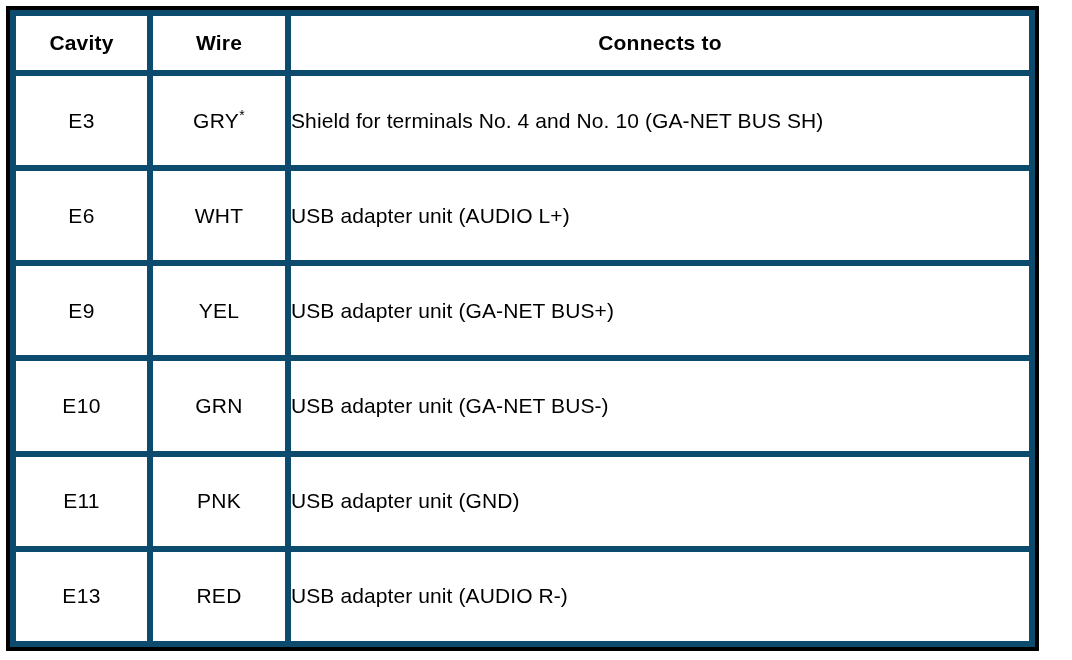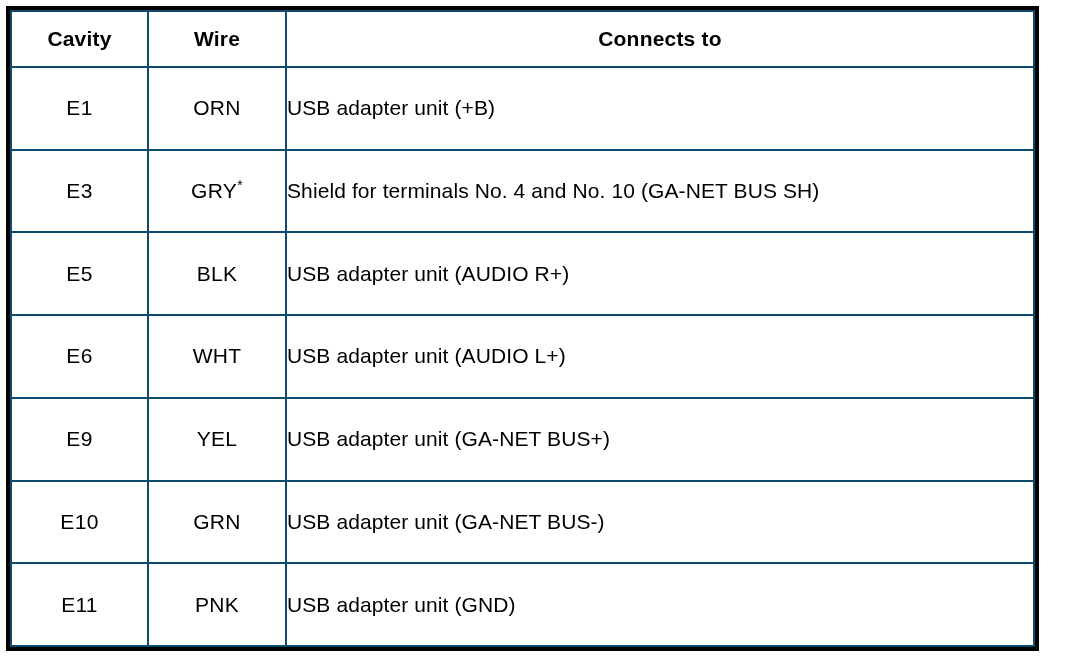--- a/index.html
+++ b/index.html
@@ -33,21 +33,21 @@
     table-layout: fixed;
     background: #ffffff;
   }
 
   table.wiring-table col.col-cavity { width: 137px; }
   table.wiring-table col.col-wire   { width: 138px; }
   table.wiring-table col.col-connects { width: auto; }
 
   table.wiring-table th,
   table.wiring-table td {
-    border: 2px solid #0c4a6e;
+    border: 6px solid #0c4a6e;
     padding: 0;
     vertical-align: middle;
     background: #ffffff;
   }
 
   table.wiring-table thead th {
     font-size: 21px;
     font-weight: bold;
     text-align: center;
     height: 54px;
@@ -98,33 +98,23 @@
     </colgroup>
     <thead>
       <tr>
         <th>Cavity</th>
         <th>Wire</th>
         <th>Connects to</th>
       </tr>
     </thead>
     <tbody id="table-body">
         <tr>
-          <td class="cell-cavity">E1</td>
-          <td class="cell-wire"><span class="wire-text">ORN</span></td>
-          <td class="cell-connects">USB adapter unit (+B)</td>
-        </tr>
-        <tr>
           <td class="cell-cavity">E3</td>
           <td class="cell-wire"><span class="wire-text">GRY</span><sup class="wire-note">*</sup></td>
           <td class="cell-connects">Shield for terminals No. 4 and No. 10 (GA-NET BUS SH)</td>
-        </tr>
-        <tr>
-          <td class="cell-cavity">E5</td>
-          <td class="cell-wire"><span class="wire-text">BLK</span></td>
-          <td class="cell-connects">USB adapter unit (AUDIO R+)</td>
         </tr>
         <tr>
           <td class="cell-cavity">E6</td>
           <td class="cell-wire"><span class="wire-text">WHT</span></td>
           <td class="cell-connects">USB adapter unit (AUDIO L+)</td>
         </tr>
         <tr>
           <td class="cell-cavity">E9</td>
           <td class="cell-wire"><span class="wire-text">YEL</span></td>
           <td class="cell-connects">USB adapter unit (GA-NET BUS+)</td>
@@ -132,15 +122,20 @@
         <tr>
           <td class="cell-cavity">E10</td>
           <td class="cell-wire"><span class="wire-text">GRN</span></td>
           <td class="cell-connects">USB adapter unit (GA-NET BUS-)</td>
         </tr>
         <tr>
           <td class="cell-cavity">E11</td>
           <td class="cell-wire"><span class="wire-text">PNK</span></td>
           <td class="cell-connects">USB adapter unit (GND)</td>
         </tr>
+        <tr>
+          <td class="cell-cavity">E13</td>
+          <td class="cell-wire"><span class="wire-text">RED</span></td>
+          <td class="cell-connects">USB adapter unit (AUDIO R-)</td>
+        </tr>
       </tbody>
   </table>
 </div>
 
 </body></html>

